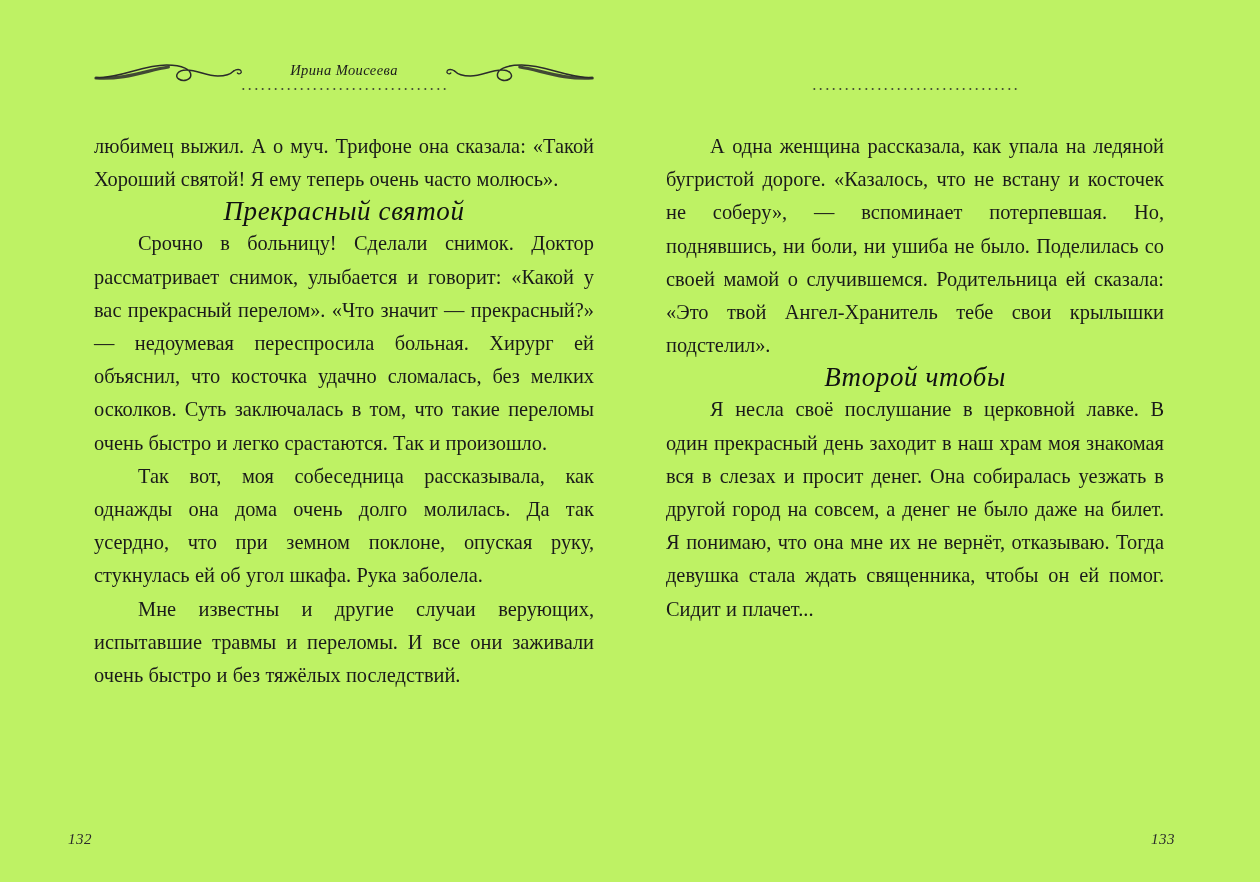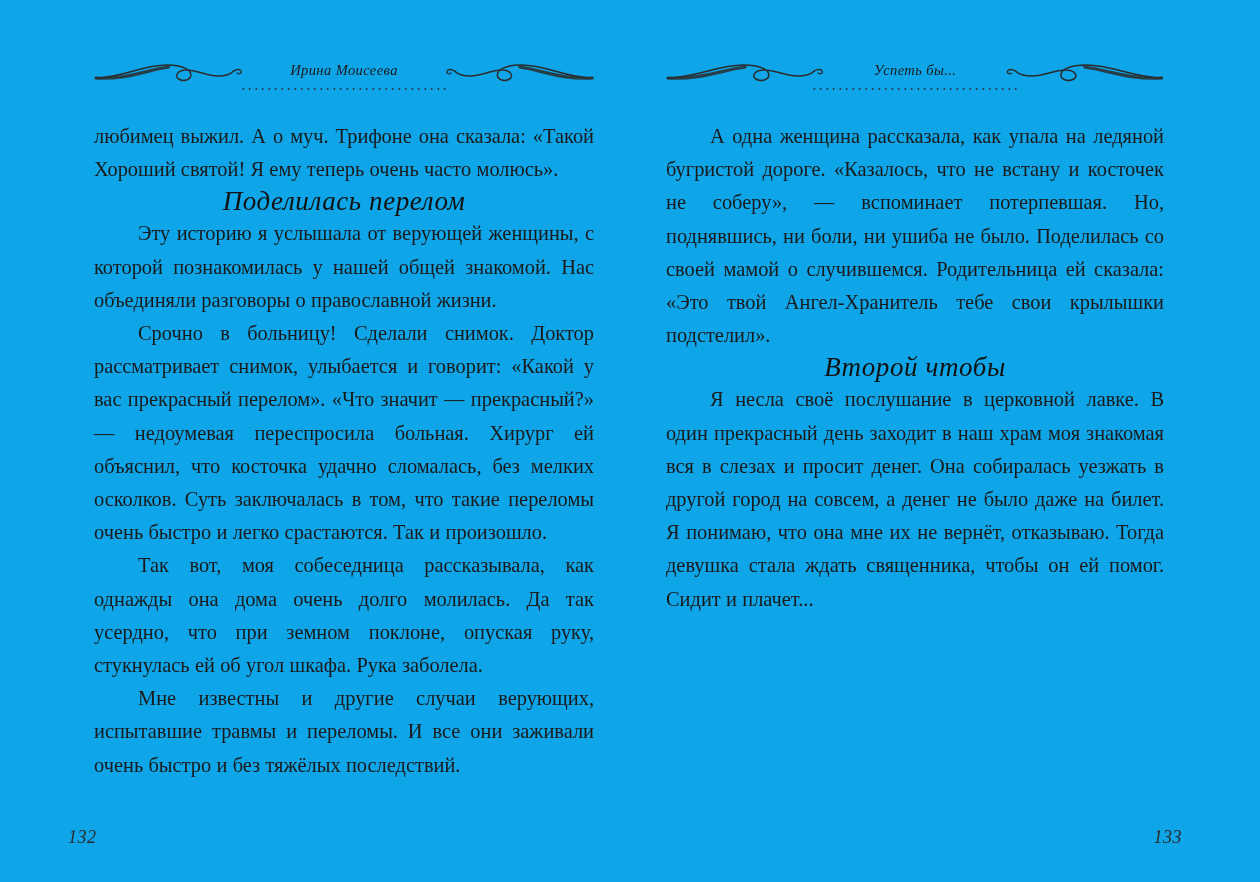--- a/index.html
+++ b/index.html
@@ -13,21 +13,21 @@
     font-family: "Liberation Serif", "DejaVu Serif", serif;
     color: #1a1a1a;
     overflow: hidden;
   }
 
   .spread {
     position: relative;
     width: 1260px;
     height: 882px;
     display: flex;
-    background: #0ea5e9;
+    background: #bef264;
   }
 
   .page {
     position: relative;
     width: 630px;
     height: 882px;
     box-sizing: border-box;
   }
 
   .page-left  { padding: 0 36px 0 94px; }
@@ -72,20 +72,21 @@
     width: 208px;
     height: 6px;
     background-image: radial-gradient(circle, #2a2a2a 0.9px, rgba(255,255,255,0) 1.1px);
     background-size: 6.5px 6px;
     background-repeat: repeat-x;
     background-position: 0 2px;
   }
 
   
   .content {
+    margin-top: 10px;
   }
   p.para {
     margin: 0;
     font-size: 20.4px;
     line-height: 33.2px;
     text-align: justify;
     text-indent: 44px;
     hyphens: manual;
     word-spacing: 0.2px;
   }
@@ -101,26 +102,26 @@
     color: #111;
   }
   .title-block-1 { margin-top: 86px; margin-bottom: 44px; }
   .title-block-2 { margin-top: 74px; margin-bottom: 46px; }
 
   
   .folio {
     position: absolute;
     bottom: 34px;
     font-style: italic;
-    font-size: 18px;
+    font-size: 15px;
     color: #2b2b2b;
     letter-spacing: 0.5px;
   }
   .folio-left  { left: 68px; }
-  .folio-right { right: 78px; }
+  .folio-right { right: 85px; }
 </style>
 </head>
 <body>
 
 <div class="spread">
 
   <div class="page page-left">
 
     <div class="running-head">
       <div class="rh-row">
@@ -143,55 +144,33 @@
             </g>
           </svg>
         </span>
       </div>
       <div class="rh-dots"></div>
     </div>
 
     <div class="content">
       <p class="para no-indent">любимец выжил. А о муч. Трифоне она сказала: «Такой Хороший святой! Я ему теперь очень часто молюсь».</p>
 
-      <h2 class="story-title title-block-1">Поделилась перелом</h2>
+      <h2 class="story-title title-block-1">Прекрасный святой</h2>
 
-      <p class="para">Эту историю я услышала от верующей женщины, с которой познакомилась у нашей общей знакомой. Нас объединяли разговоры о православной жизни.</p>
       <p class="para">Срочно в больницу! Сделали снимок. Доктор рассматривает снимок, улыбается и говорит: «Какой у вас прекрасный перелом». «Что значит — прекрасный?» — недоумевая переспросила больная. Хирург ей объяснил, что косточка удачно сломалась, без мелких осколков. Суть заключалась в том, что такие переломы очень быстро и легко срастаются. Так и произошло.</p>
       <p class="para">Так вот, моя собеседница рассказывала, как однажды она дома очень долго молилась. Да так усердно, что при земном поклоне, опуская руку, стукнулась ей об угол шкафа. Рука заболела.</p>
       <p class="para">Мне известны и другие случаи верующих, испытавшие травмы и переломы. И все они заживали очень быстро и без тяжёлых последствий.</p>
     </div>
 
     <div class="folio folio-left">132</div>
   </div>
 
   <div class="page page-right">
 
     <div class="running-head">
-      <div class="rh-row">
-        <span class="orn orn-left">
-          <svg viewBox="0 0 200 30" preserveAspectRatio="none" xmlns="http://www.w3.org/2000/svg">
-            <g fill="none" stroke="#2b2b2b" stroke-linecap="round">
-              <path d="M2 20 C 30 20, 52 7, 78 7 C 96 7, 104 12, 104 17 C 104 22, 96 24, 91 21 C 86 18, 90 12, 99 12 C 112 12, 120 18, 133 18 C 142 18, 148 15, 150 13" stroke-width="1.6"></path>
-              <path d="M2 20 C 34 22, 58 12, 80 9" stroke-width="3.2" opacity="0.85"></path>
-              <path d="M150 13 C 153 11, 157 11, 158 13 C 159 15, 156 17, 154 15" stroke-width="1.4"></path>
-            </g>
-          </svg>
-        </span>
-        <span class="rh-title">Успеть бы...</span>
-        <span class="orn orn-right">
-          <svg viewBox="0 0 200 30" preserveAspectRatio="none" xmlns="http://www.w3.org/2000/svg">
-            <g fill="none" stroke="#2b2b2b" stroke-linecap="round">
-              <path d="M2 20 C 30 20, 52 7, 78 7 C 96 7, 104 12, 104 17 C 104 22, 96 24, 91 21 C 86 18, 90 12, 99 12 C 112 12, 120 18, 133 18 C 142 18, 148 15, 150 13" stroke-width="1.6"></path>
-              <path d="M2 20 C 34 22, 58 12, 80 9" stroke-width="3.2" opacity="0.85"></path>
-              <path d="M150 13 C 153 11, 157 11, 158 13 C 159 15, 156 17, 154 15" stroke-width="1.4"></path>
-            </g>
-          </svg>
-        </span>
-      </div>
       <div class="rh-dots"></div>
     </div>
 
     <div class="content">
       <p class="para">А одна женщина рассказала, как упала на ледяной бугристой дороге. «Казалось, что не встану и косточек не соберу», — вспоминает потерпевшая. Но, поднявшись, ни боли, ни ушиба не было. Поделилась со своей мамой о случившемся. Родительница ей сказала: «Это твой Ангел-Хранитель тебе свои крылышки подстелил».</p>
 
       <h2 class="story-title title-block-2">Второй чтобы</h2>
 
       <p class="para">Я несла своё послушание в церковной лавке. В один прекрасный день заходит в наш храм моя знакомая вся в слезах и просит денег. Она собиралась уезжать в другой город на совсем, а денег не было даже на билет. Я понимаю, что она мне их не вернёт, отказываю. Тогда девушка стала ждать священника, чтобы он ей помог. Сидит и плачет...</p>
     </div>

